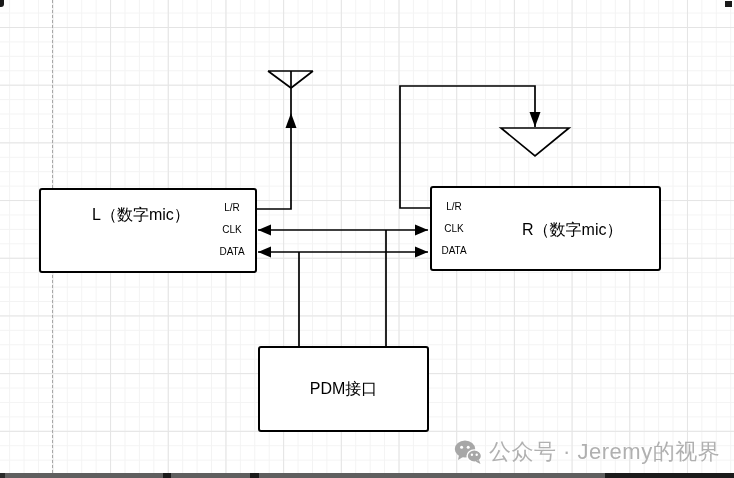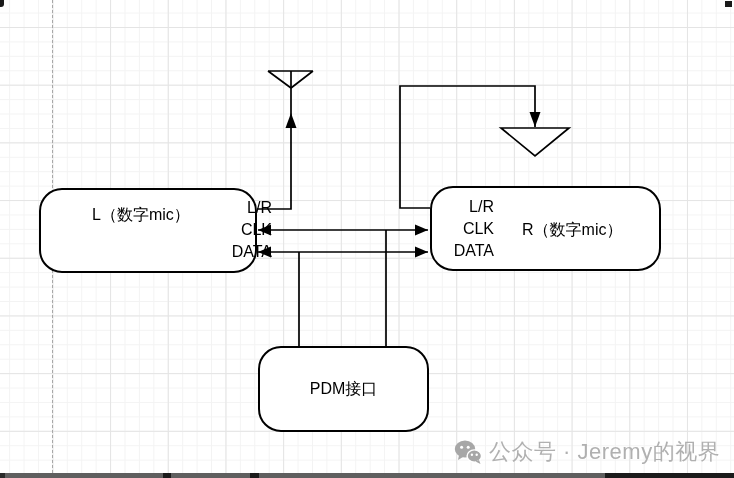--- a/index.html
+++ b/index.html
@@ -19,30 +19,30 @@
   }
   .page-guide{
     position:absolute;left:52px;top:0;height:473px;width:0;
     border-left:1px dashed #a8a8a8;
   }
   .wires{position:absolute;left:0;top:0;pointer-events:none;}
   .node{
     position:absolute;
     background:#ffffff;
     border:2px solid #000000;
-    border-radius:23px;
+    border-radius:3px;
     box-sizing:border-box;
   }
   .node-label{
     position:absolute;
     font-size:16px;color:#000000;white-space:nowrap;line-height:18px;
   }
   .pin-col{
-    position:absolute;width:80px;text-align:right;
-    font-size:16px;color:#000000;
+    position:absolute;width:80px;text-align:center;
+    font-size:10px;color:#000000;
   }
   .pin{height:22px;line-height:22px;white-space:nowrap;}
   .pdm-label-wrap{
     position:absolute;left:0;top:0;right:0;bottom:0;
     display:flex;align-items:center;justify-content:center;
   }
   .watermark{
     position:absolute;left:454px;top:438px;height:28px;
     display:flex;align-items:center;gap:7px;
     color:#b0b0b0;

